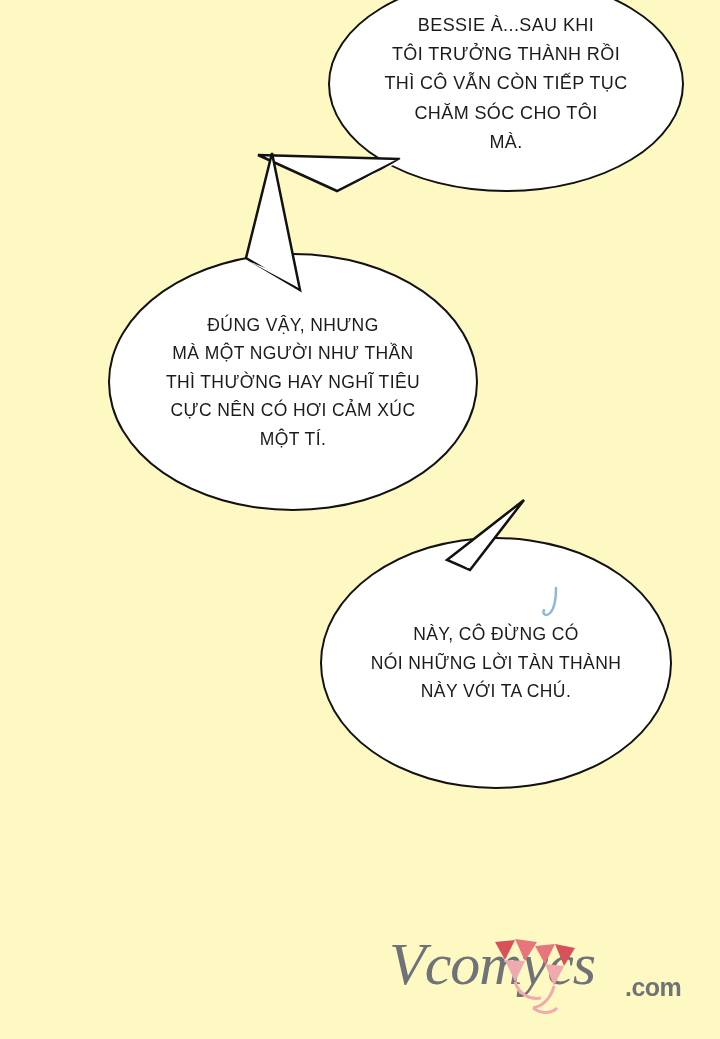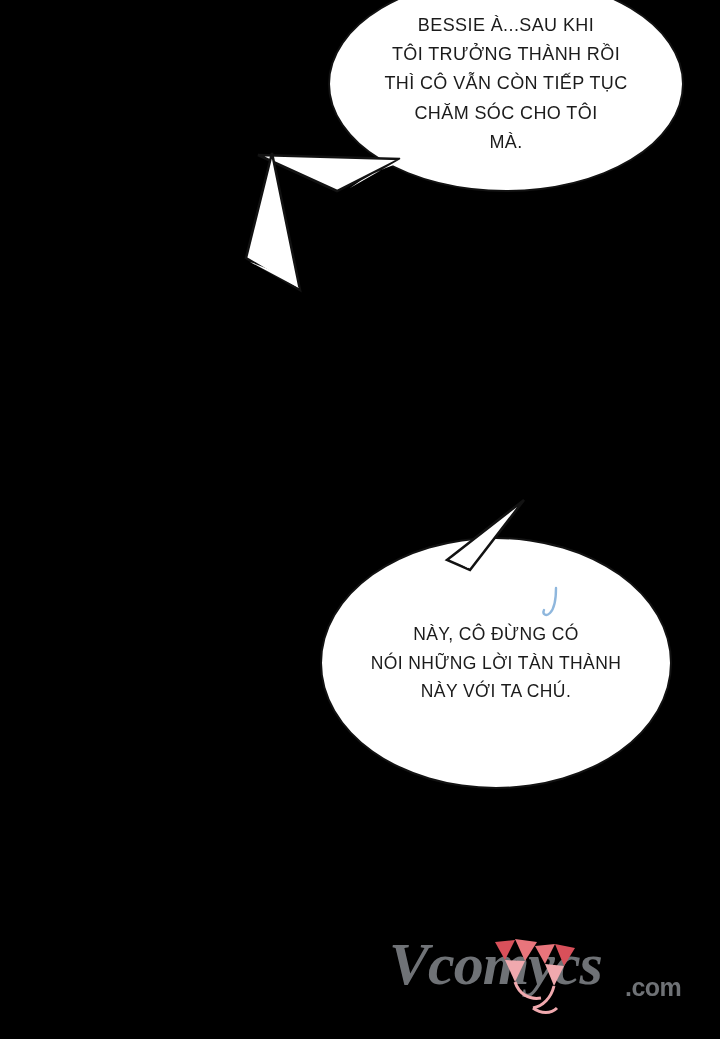--- a/index.html
+++ b/index.html
@@ -11,21 +11,21 @@
     width: 720px;
     height: 1039px;
     position: relative;
     overflow: hidden;
     font-family: "Liberation Sans", sans-serif;
     color: #1a1a1a;
   }
   .page {
     position: absolute;
     inset: 0;
-    background: #000000;
+    background: #fef9c3;
   }
 
   
   .balloon {
     position: absolute;
     box-sizing: border-box;
     border: 2.5px solid #121212;
     background: #ffffff;
     border-radius: 50%;
     display: flex;
@@ -93,21 +93,21 @@
     top: 930px;
     width: 300px;
     height: 90px;
     z-index: 6;
   }
   .wm-text {
     position: absolute;
     left: 0;
     top: 0;
     font-family: "Liberation Serif", serif;
-    font-weight: bold;
+    font-weight: normal;
     font-style: italic;
     font-size: 60px;
     letter-spacing: -1px;
     color: #6f7276;
     white-space: nowrap;
   }
   .wm-com {
     position: absolute;
     left: 236px;
     top: 43px;
@@ -144,20 +144,27 @@
   </svg>
 
   <div class="balloon" id="balloon-1">
     <div class="btext">BESSIE À...SAU KHI
 TÔI TRƯỞNG THÀNH RỒI
 THÌ CÔ VẪN CÒN TIẾP TỤC
 CHĂM SÓC CHO TÔI
 MÀ.</div>
   </div>
 
+  <div class="balloon" id="balloon-2">
+    <div class="btext">ĐÚNG VẬY, NHƯNG
+MÀ MỘT NGƯỜI NHƯ THẦN
+THÌ THƯỜNG HAY NGHĨ TIÊU
+CỰC NÊN CÓ HƠI CẢM XÚC
+MỘT TÍ.</div>
+  </div>
 
   <div class="balloon" id="balloon-3">
     <div class="btext">NÀY, CÔ ĐỪNG CÓ
 NÓI NHỮNG LỜI TÀN THÀNH
 NÀY VỚI TA CHÚ.</div>
   </div>
 
   <svg class="blue-stroke" viewBox="0 0 24 34" aria-hidden="true">
     <path d="M16 2 C16 12, 15 22, 10 27 C6 31, 2 28, 4 24" fill="none" stroke="#8fb7dd" stroke-width="2.4" stroke-linecap="round"></path>
   </svg>

